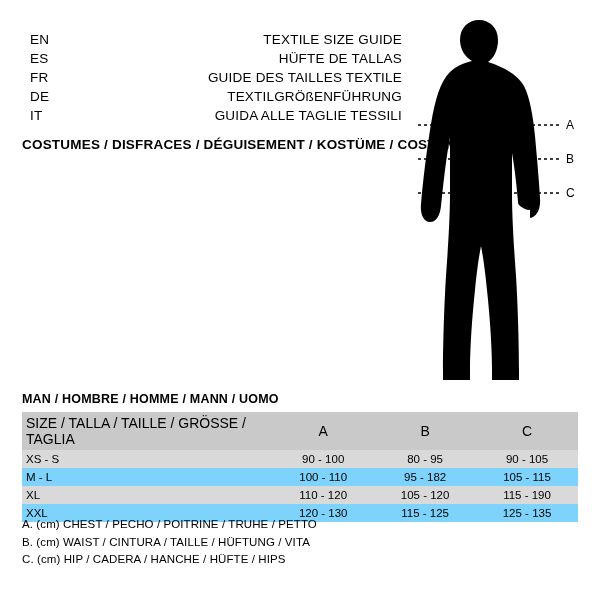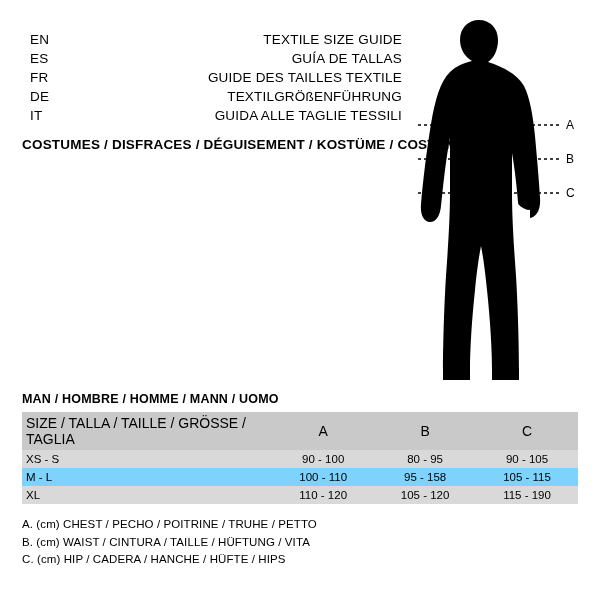--- a/index.html
+++ b/index.html
@@ -132,21 +132,21 @@
 
 <div class="page">
 
   <div class="lang-block">
     <div class="lang-row">
       <span class="lang-code">EN</span>
       <span class="lang-text">TEXTILE SIZE GUIDE</span>
     </div>
     <div class="lang-row">
       <span class="lang-code">ES</span>
-      <span class="lang-text">GUÍA DE TALLAS</span>
+      <span class="lang-text">HÜFTE DE TALLAS</span>
     </div>
     <div class="lang-row">
       <span class="lang-code">FR</span>
       <span class="lang-text">GUIDE DES TAILLES TEXTILE</span>
     </div>
     <div class="lang-row">
       <span class="lang-code">DE</span>
       <span class="lang-text">TEXTILGRÖßENFÜHRUNG</span>
     </div>
     <div class="lang-row">
@@ -222,29 +222,35 @@
       <tbody>
         <tr class="row-alt">
           <td>XS - S</td>
           <td class="col-m">90 - 100</td>
           <td class="col-m">80 - 95</td>
           <td class="col-m">90 - 105</td>
         </tr>
         <tr class="row-plain">
           <td>M - L</td>
           <td class="col-m">100 - 110</td>
-          <td class="col-m">95 - 158</td>
+          <td class="col-m">95 - 182</td>
           <td class="col-m">105 - 115</td>
         </tr>
         <tr class="row-alt">
           <td>XL</td>
           <td class="col-m">110 - 120</td>
           <td class="col-m">105 - 120</td>
           <td class="col-m">115 - 190</td>
         </tr>
+        <tr class="row-plain">
+          <td>XXL</td>
+          <td class="col-m">120 - 130</td>
+          <td class="col-m">115 - 125</td>
+          <td class="col-m">125 - 135</td>
+        </tr>
       </tbody>
     </table>
   </div>
 
   <div class="legend">
     <div>A. (cm) CHEST / PECHO / POITRINE / TRUHE / PETTO</div>
     <div>B. (cm) WAIST / CINTURA / TAILLE / HÜFTUNG / VITA</div>
     <div>C. (cm) HIP / CADERA / HANCHE / HÜFTE / HIPS</div>
   </div>
 

